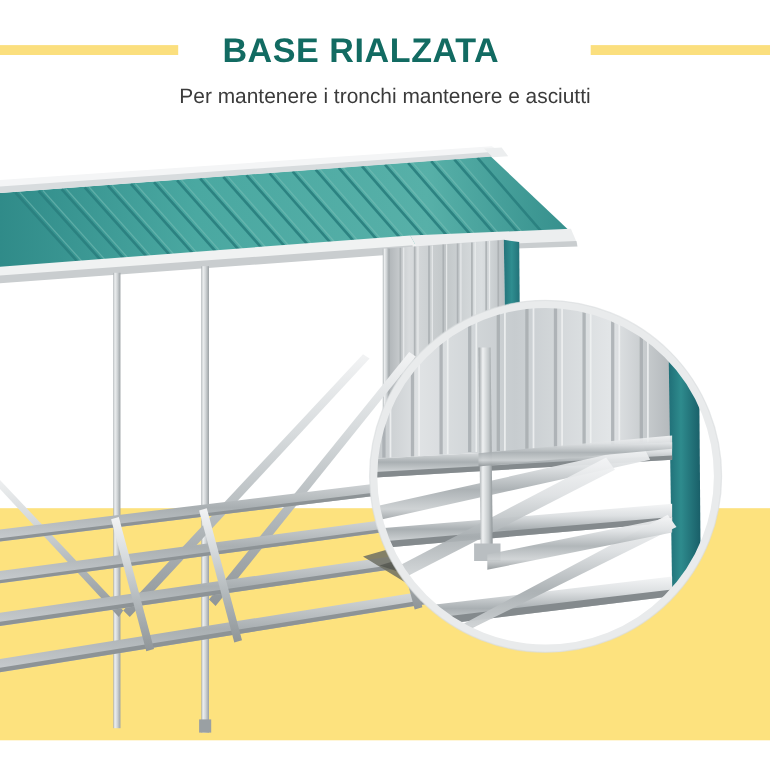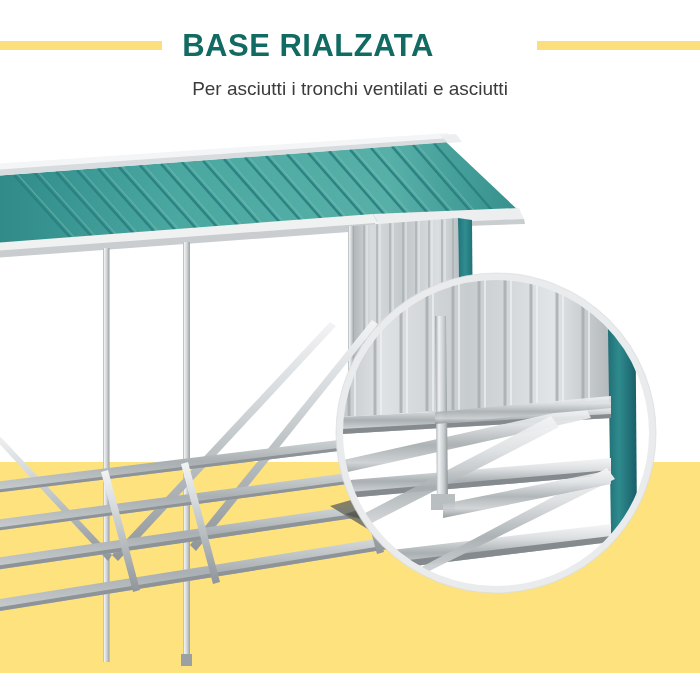--- a/index.html
+++ b/index.html
@@ -12,21 +12,21 @@
   #root{position:absolute;inset:0;width:700px;height:700px;background:#ffffff;}
 
   
   .header{position:absolute;left:0;top:0;width:700px;height:130px;z-index:40;}
   .rule{position:absolute;height:9px;background:#fbdf7e;top:41px;}
   .rule.left{left:0;width:162px;}
   .rule.right{left:537px;width:163px;}
   .title{
     position:absolute;left:0;top:23px;width:616px;text-align:center;
     font-size:31px;font-weight:bold;letter-spacing:.5px;color:#126b62;
-    line-height:45px;white-space:nowrap;
+    line-height:45px;white-space:nowrap;padding-left:20px;
   }
   .subtitle{
     position:absolute;left:0;top:76px;width:700px;text-align:center;
     font-size:19px;font-weight:400;color:#3b3b3b;line-height:26px;white-space:nowrap;
   }
 
   
   .ground{position:absolute;left:0;top:462px;width:700px;height:211px;background:#fde27e;z-index:1;}
 
   
@@ -333,16 +333,16 @@
 
       <circle cx="161" cy="161" r="156.5" fill="none" stroke="#e9ebec" stroke-width="7"></circle>
       <circle cx="161" cy="161" r="160" fill="none" stroke="#d9dcde" stroke-width="1.2" opacity=".6"></circle>
     </svg>
   </div>
 
   <div class="header">
     <div class="rule left"></div>
     <div class="rule right"></div>
     <div class="title">BASE RIALZATA</div>
-    <div class="subtitle">Per asciutti i tronchi ventilati e asciutti</div>
+    <div class="subtitle">Per mantenere i tronchi mantenere e asciutti</div>
   </div>
 
 </div>
 
 </body></html>

